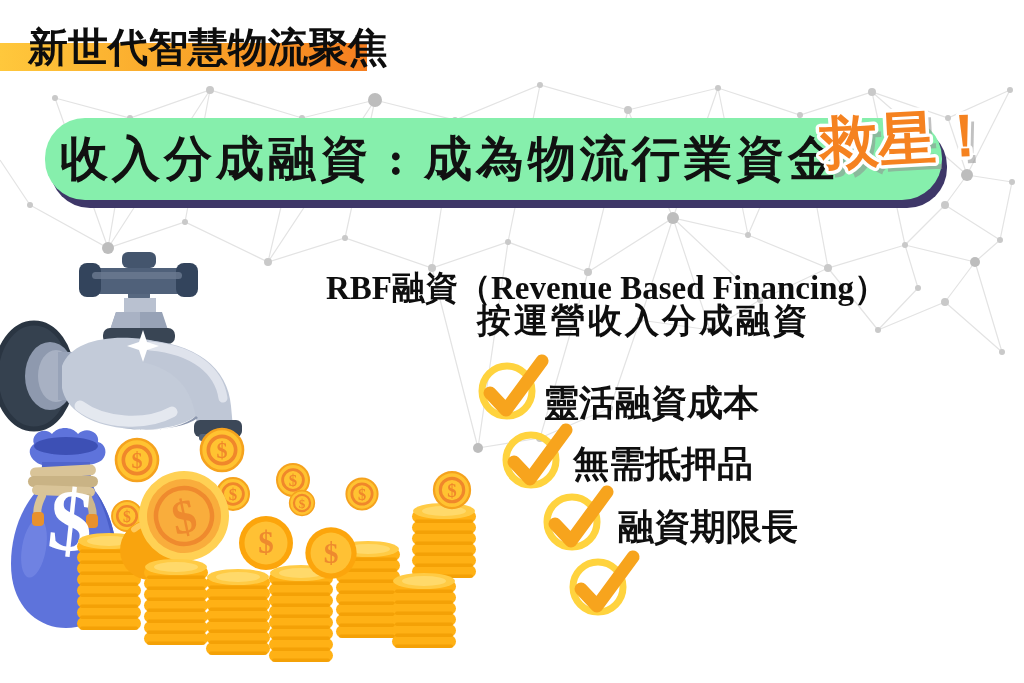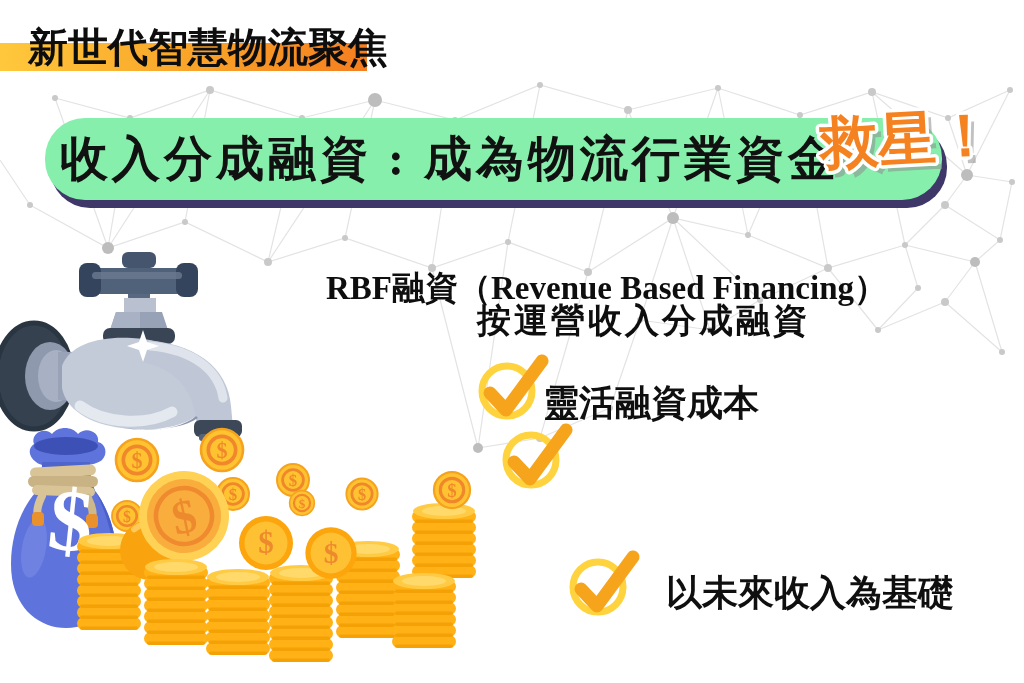--- a/index.html
+++ b/index.html
@@ -125,27 +125,34 @@
       <circle cx="32" cy="40" r="25" fill="none" stroke="#FFD33E" stroke-width="7"></circle>
       <path d="M15 42 L31 59 L67 10" fill="none" stroke="#F7A41D" stroke-width="13" stroke-linecap="round" stroke-linejoin="round"></path>
     </svg>
     <span class="label">靈活融資成本</span>
   </div>
   <div class="benefit b2">
     <svg class="check" viewBox="0 0 76 72">
       <circle cx="32" cy="40" r="25" fill="none" stroke="#FFD33E" stroke-width="7"></circle>
       <path d="M15 42 L31 59 L67 10" fill="none" stroke="#F7A41D" stroke-width="13" stroke-linecap="round" stroke-linejoin="round"></path>
     </svg>
+    <span class="label">無需抵押品</span>
+  </div>
+  <div class="benefit b3">
+    <svg class="check" viewBox="0 0 76 72">
+      <circle cx="32" cy="40" r="25" fill="none" stroke="#FFD33E" stroke-width="7"></circle>
+      <path d="M15 42 L31 59 L67 10" fill="none" stroke="#F7A41D" stroke-width="13" stroke-linecap="round" stroke-linejoin="round"></path>
+    </svg>
+    <span class="label">融資期限長</span>
   </div>
   <div class="benefit b4">
     <svg class="check" viewBox="0 0 76 72">
       <circle cx="32" cy="40" r="25" fill="none" stroke="#FFD33E" stroke-width="7"></circle>
       <path d="M15 42 L31 59 L67 10" fill="none" stroke="#F7A41D" stroke-width="13" stroke-linecap="round" stroke-linejoin="round"></path>
     </svg>
-    <span class="label">以未來收入為基礎</span>
   </div>
 
   <svg class="illu" viewBox="0 0 500 435">
     <defs>
       <g id="slayer">
         <rect width="64" height="13" rx="6.5" fill="#FFB115"></rect>
         <rect x="3" y="9.5" width="58" height="3.5" rx="1.75" fill="#F09A00" opacity=".7"></rect>
       </g>
       <g id="stop">
         <ellipse cx="32" cy="1" rx="31" ry="8" fill="#FFCB45"></ellipse>

